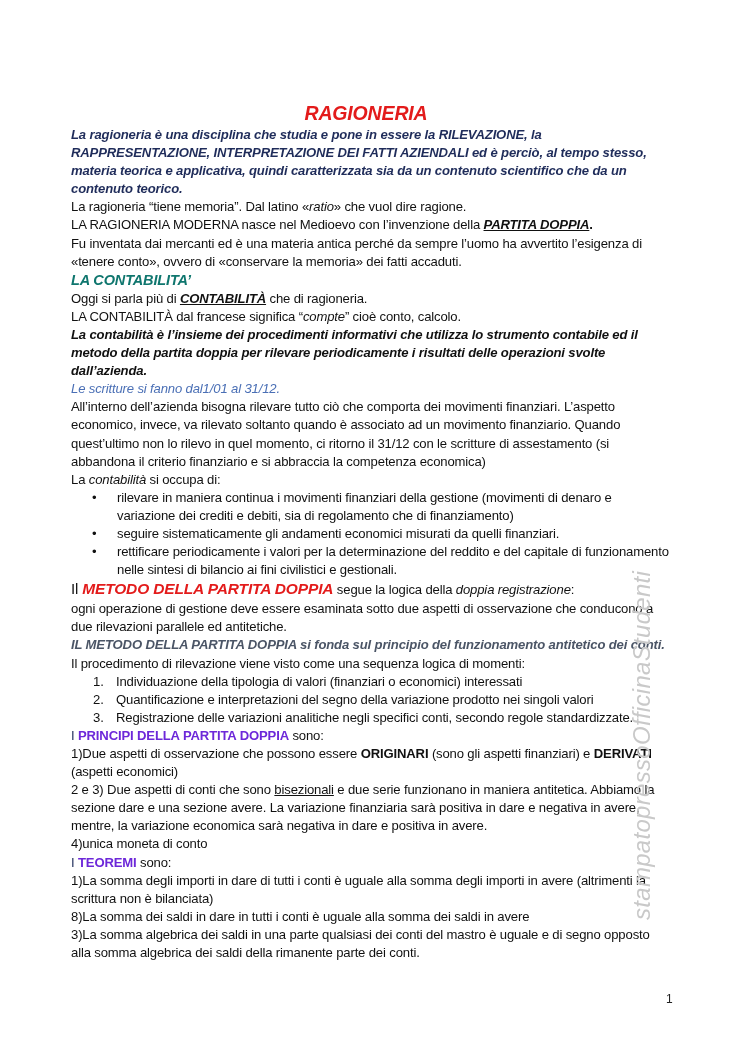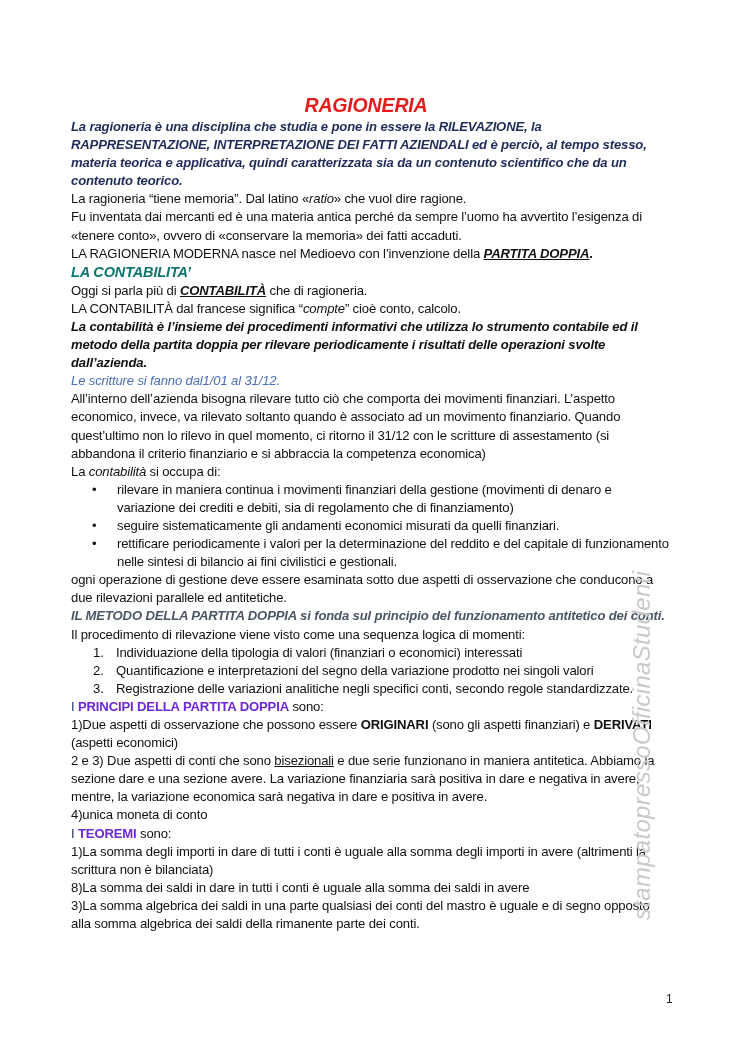--- a/index.html
+++ b/index.html
@@ -1,20 +1,20 @@
 <!DOCTYPE html>
 <html><head>
 <meta charset="utf-8">
 <style>
   html, body { margin:0; padding:0; background:#ffffff; }
   body { width:744px; height:1053px; position:relative; overflow:hidden;
          font-family:"Liberation Sans", sans-serif; color:#111; }
   .page { position:absolute; left:0; top:0; width:744px; height:1053px; }
   .content { position:absolute; left:71px; top:92px; width:600px; font-size:13.1px; line-height:18.1px; letter-spacing:-0.15px; }
-  .title { text-align:center; color:#e31b1b; font-weight:bold; font-style:italic; font-size:19.5px; line-height:26px; margin:0 0 0 -10px; }
+  .title { text-align:center; color:#e31b1b; font-weight:bold; font-style:italic; font-size:19.5px; line-height:26px; margin:8px 0 0 -10px; }
   .navy { color:#1f2c5a; }
   .bi { font-weight:bold; font-style:italic; }
   .red-h { color:#0f766e; font-weight:bold; font-style:italic; font-size:14.5px; line-height:19px; }
   .blue-i { color:#4a6fb5; font-style:italic; font-weight:normal; }
   .p { margin:0; }
   .u { text-decoration:underline; }
   ul.bul { margin:0; padding:0; list-style:none; }
   ul.bul li { position:relative; padding-left:46px; }
   ul.bul li .dot { position:absolute; left:21px; top:0; }
   ol.num { margin:0; padding:0; list-style:none; }
@@ -32,23 +32,23 @@
 
 <div class="page">
   <div class="content">
 
     <h1 class="title">RAGIONERIA</h1>
 
     <p class="p navy bi">La ragioneria è una disciplina che studia e pone in essere la RILEVAZIONE, la RAPPRESENTAZIONE, INTERPRETAZIONE DEI FATTI AZIENDALI ed è perciò, al tempo stesso, materia teorica e applicativa, quindi caratterizzata sia da un contenuto scientifico che da un contenuto teorico.</p>
 
     <p class="p"><span>La ragioneria “tiene memoria”. Dal latino «</span><i>ratio</i><span>» che vuol dire ragione.</span></p>
 
+    <p class="p"><span>LA RAGIONERIA MODERNA nasce nel Medioevo con l’invenzione della </span><b><i class="u">PARTITA DOPPIA</i></b><b>.</b></p>
+
     <p class="p">Fu inventata dai mercanti ed è una materia antica perché da sempre l’uomo ha avvertito l’esigenza di «tenere conto», ovvero di «conservare la memoria» dei fatti accaduti.</p>
-
-    <p class="p"><span>LA RAGIONERIA MODERNA nasce nel Medioevo con l’invenzione della </span><b><i class="u">PARTITA DOPPIA</i></b><b>.</b></p>
 
     <h2 class="p red-h">LA CONTABILITA’</h2>
 
     <p class="p"><span>Oggi si parla più di </span><b><i class="u">CONTABILITÀ</i></b><span> che di ragioneria.</span></p>
 
     <p class="p"><span>LA CONTABILITÀ dal francese significa “</span><i>compte</i><span>” cioè conto, calcolo.</span></p>
 
     <p class="p bi">La contabilità è l’insieme dei procedimenti informativi che utilizza lo strumento contabile ed il metodo della partita doppia per rilevare periodicamente i risultati delle operazioni svolte dall’azienda.</p>
 
     <p class="p blue-i">Le scritture si fanno dal1/01 al 31/12.</p>
@@ -56,20 +56,21 @@
     <p class="p">All’interno dell’azienda bisogna rilevare tutto ciò che comporta dei movimenti finanziari. L’aspetto economico, invece, va rilevato soltanto quando è associato ad un movimento finanziario. Quando quest’ultimo non lo rilevo in quel momento, ci ritorno il 31/12 con le scritture di assestamento (si abbandona il criterio finanziario e si abbraccia la competenza economica)</p>
 
     <p class="p"><span>La </span><i>contabilità</i><span> si occupa di:</span></p>
 
     <ul class="bul">
       <li><span class="dot">•</span><span>rilevare in maniera continua i movimenti finanziari della gestione (movimenti di denaro e variazione dei crediti e debiti, sia di regolamento che di finanziamento)</span></li>
       <li><span class="dot">•</span><span>seguire sistematicamente gli andamenti economici misurati da quelli finanziari.</span></li>
       <li><span class="dot">•</span><span>rettificare periodicamente i valori per la determinazione del reddito e del capitale di funzionamento nelle sintesi di bilancio ai fini civilistici e gestionali.</span></li>
     </ul>
 
+    <p class="p" style="line-height:20px;"><span style="font-size:15px;">Il </span><span class="metodo">METODO DELLA PARTITA DOPPIA</span><span> segue la logica della </span><i>doppia registrazione</i><span>:</span></p>
 
     <p class="p">ogni operazione di gestione deve essere esaminata sotto due aspetti di osservazione che conducono a due rilevazioni parallele ed antitetiche.</p>
 
     <p class="p slate-bi">IL METODO DELLA PARTITA DOPPIA si fonda sul principio del funzionamento antitetico dei conti.</p>
 
     <p class="p">Il procedimento di rilevazione viene visto come una sequenza logica di momenti:</p>
 
     <ol class="num">
       <li><span class="n">1.</span><span>Individuazione della tipologia di valori (finanziari o economici) interessati</span></li>
       <li><span class="n">2.</span><span>Quantificazione e interpretazioni del segno della variazione prodotto nei singoli valori</span></li>

